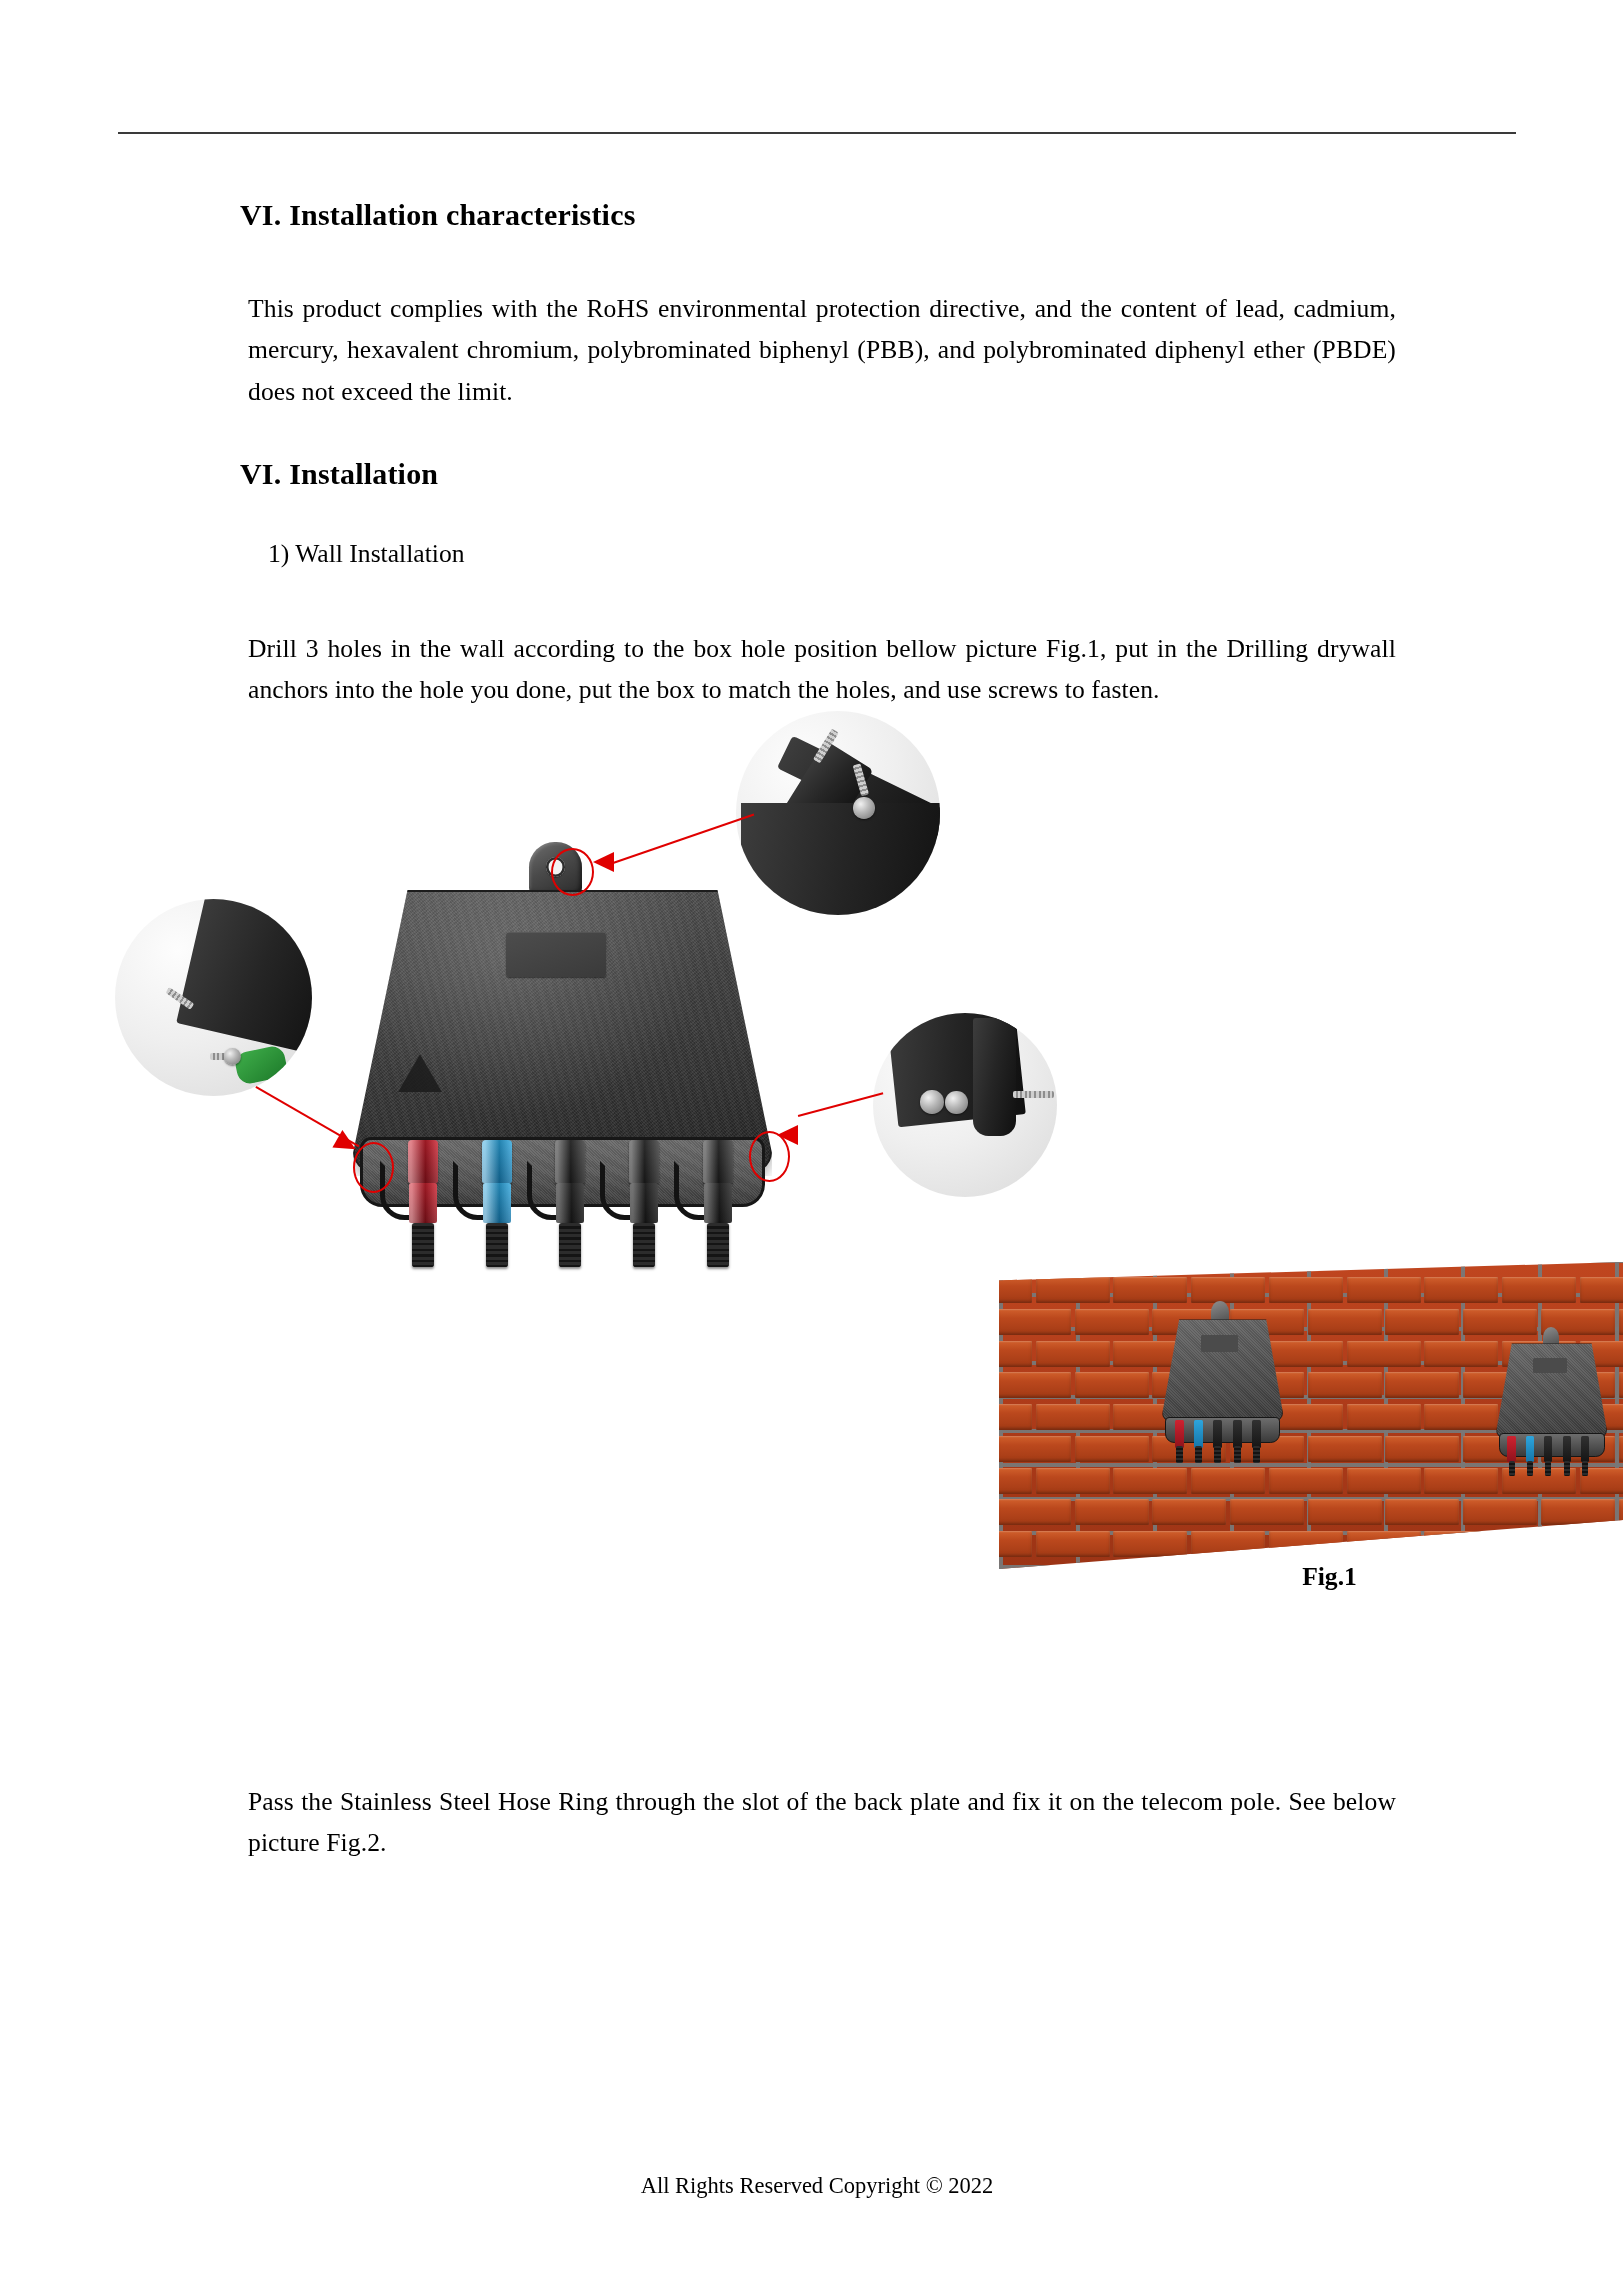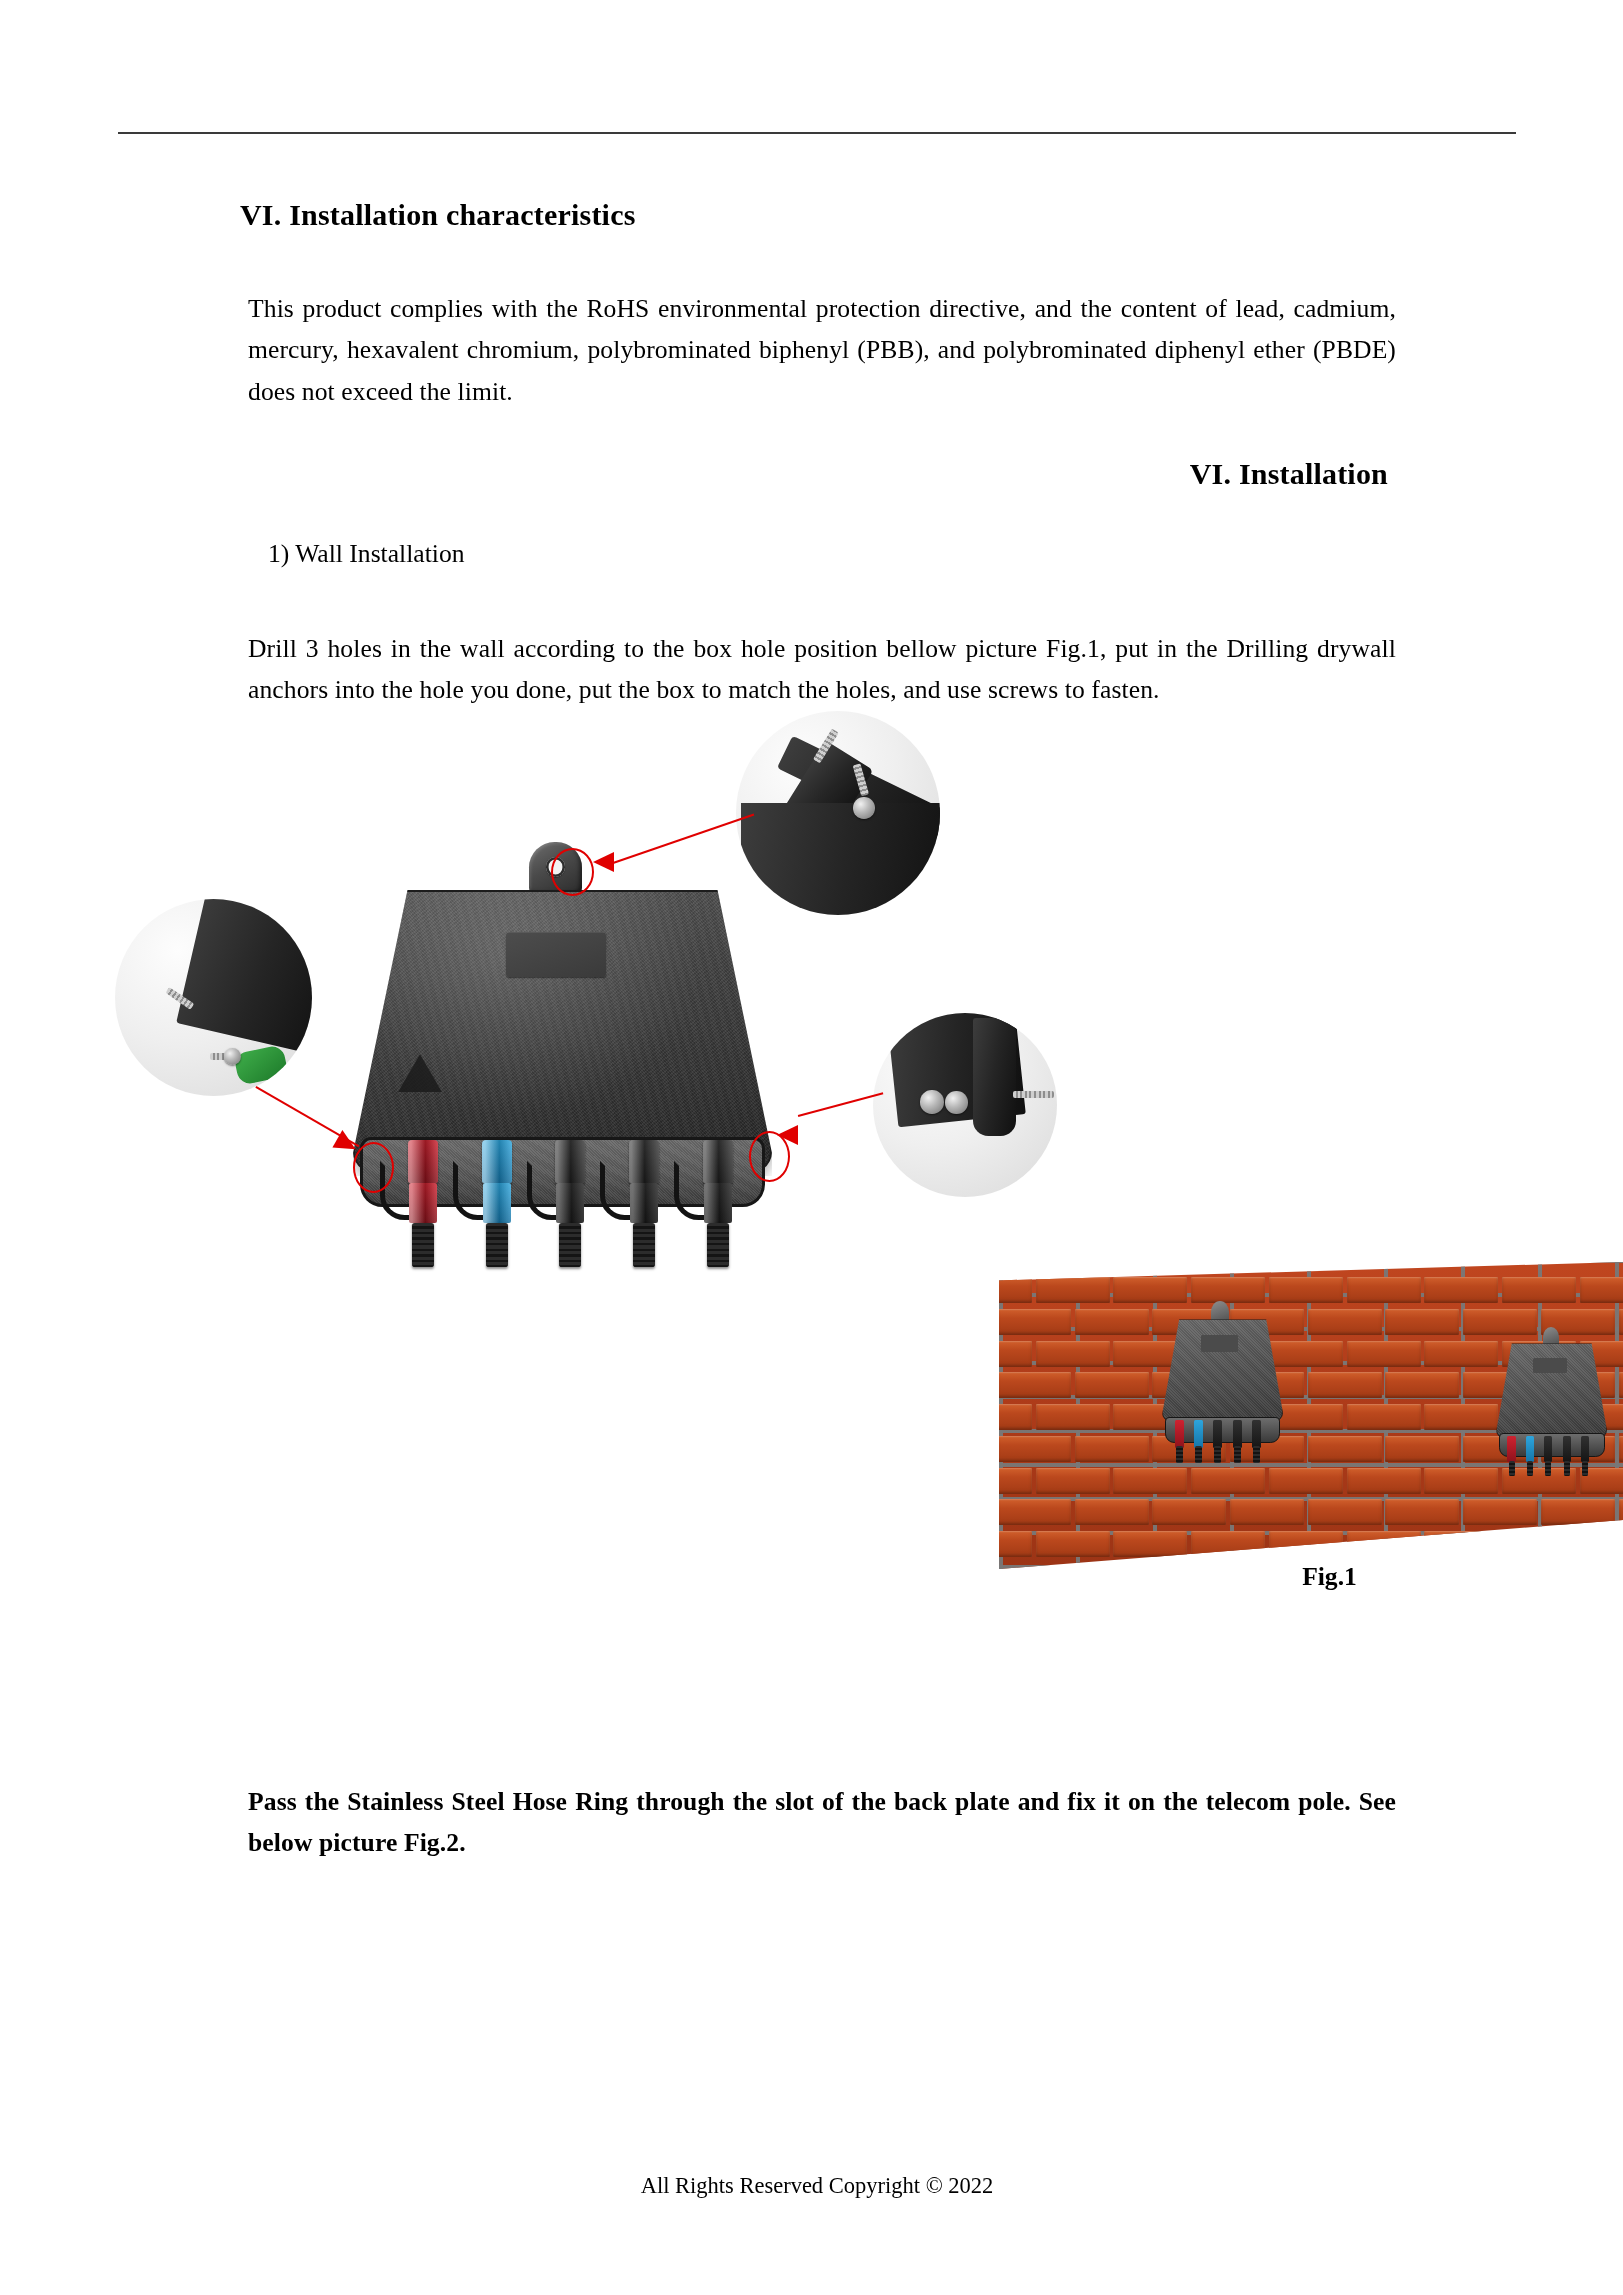--- a/index.html
+++ b/index.html
@@ -63,25 +63,25 @@
   }
   p.sub {
     margin: 0;
     font-size: 25.6px;
     line-height: 1.55;
     padding-left: 28px;
   }
 
   #sec-env        { top: 196px; }
   #p-rohs         { top: 280px; }
-  #sec-install    { top: 455px; text-align: right; }
+  #sec-install    { top: 455px; }
   #sub-wall       { top: 534px; }
   #p-drill        { top: 620px; }
   #sub-pole       { top: 1696px; }
-  #p-pole         { top: 1773px; font-weight: bold; }
+  #p-pole         { top: 1773px; }
 
   
   .doc-footer {
     position: absolute;
     top: 2173px;
     left: 118px;
     width: 1398px;
     text-align: center;
     font-size: 22.5px;
   }

